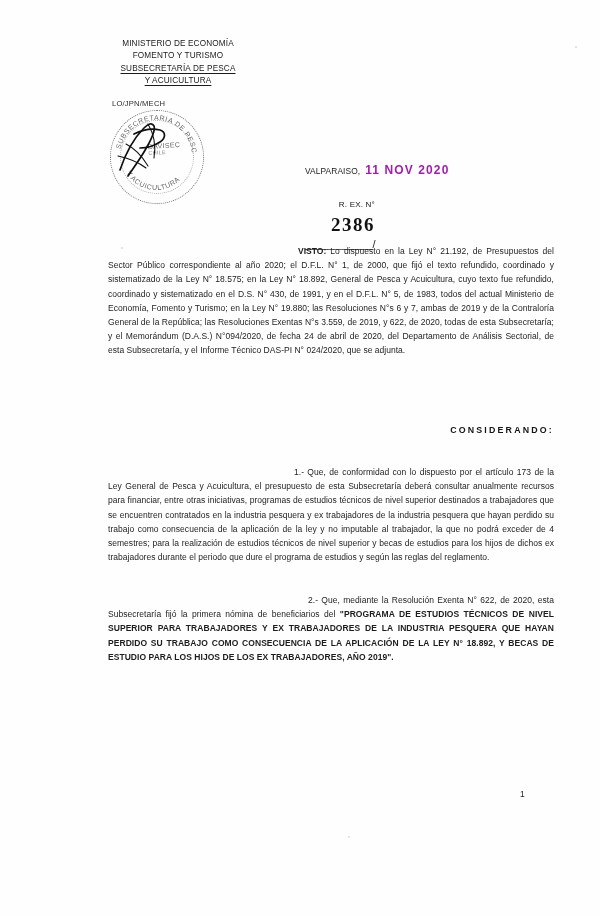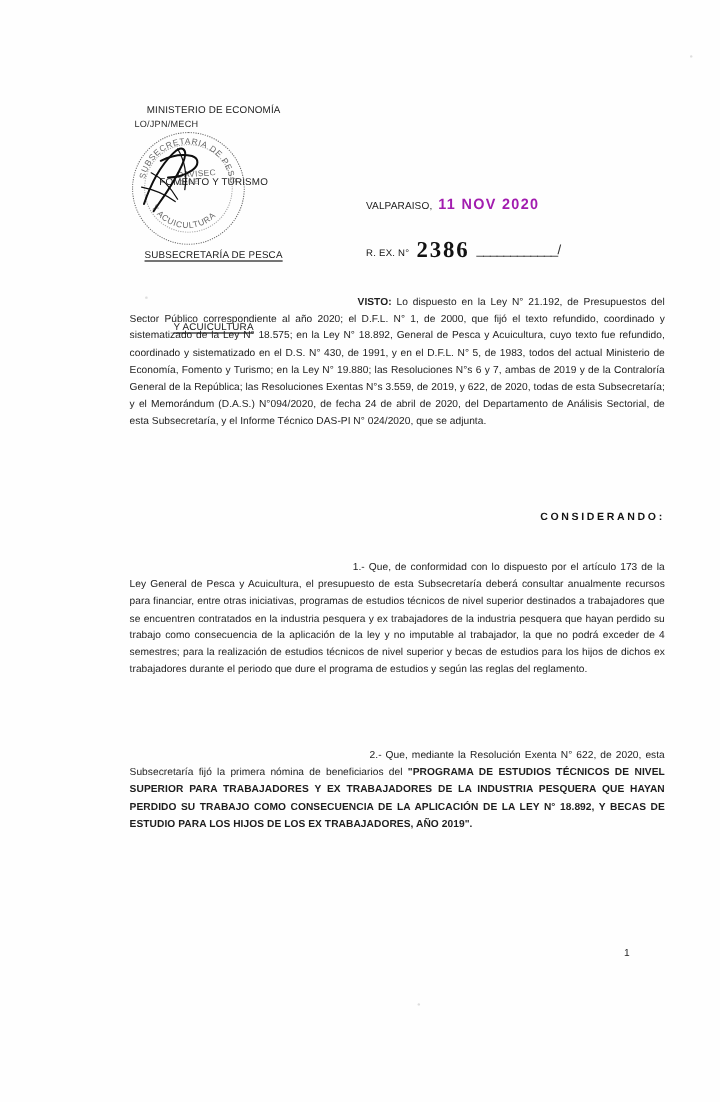--- a/index.html
+++ b/index.html
@@ -28,21 +28,21 @@
     position: absolute;
     left: 78px;
     top: 38px;
     width: 200px;
     text-align: center;
     font-size: 8.2px;
     line-height: 12.4px;
     letter-spacing: 0.15px;
     color: #1b1b1b;
   }
-  .letterhead .lh-line { display: block; white-space: nowrap; margin-top: 48px; }
+  .letterhead .lh-line { display: block; white-space: nowrap; }
   .lh-underline { text-decoration: underline; text-underline-offset: 1.5px; }
 
   .ref-code {
     position: absolute;
     left: 112px;
     top: 99px;
     font-size: 7.6px;
     letter-spacing: 0.2px;
     color: #2a2a2a;
     white-space: nowrap;
@@ -155,20 +155,21 @@
   }
 
   .resnum {
     position: absolute;
     left: 305px;
     top: 200px;
     display: flex;
     align-items: flex-end;
     gap: 6px;
     color: #121212;
+    flex-direction: column;
   }
   .resnum .label {
     font-size: 8px;
     letter-spacing: .2px;
     padding-bottom: 1px;
   }
   .resnum .value {
     font-family: "Liberation Serif", serif;
     font-size: 19px;
     font-weight: bold;
@@ -207,21 +208,21 @@
     text-align: right;
     font-size: 8.8px;
     font-weight: bold;
     letter-spacing: 2.2px;
     color: #141414;
   }
 
   #considerando-1 { top: 465px; }
   #considerando-1 .lead { padding-left: 186px; }
 
-  #considerando-2 { top: 622px; }
+  #considerando-2 { top: 593px; }
   #considerando-2 .lead { padding-left: 200px; }
   .prog-name { font-weight: bold; letter-spacing: .05px; }
 
   .page-number {
     position: absolute;
     left: 520px;
     top: 789px;
     font-size: 8.5px;
     color: #1d1d1d;
   }

